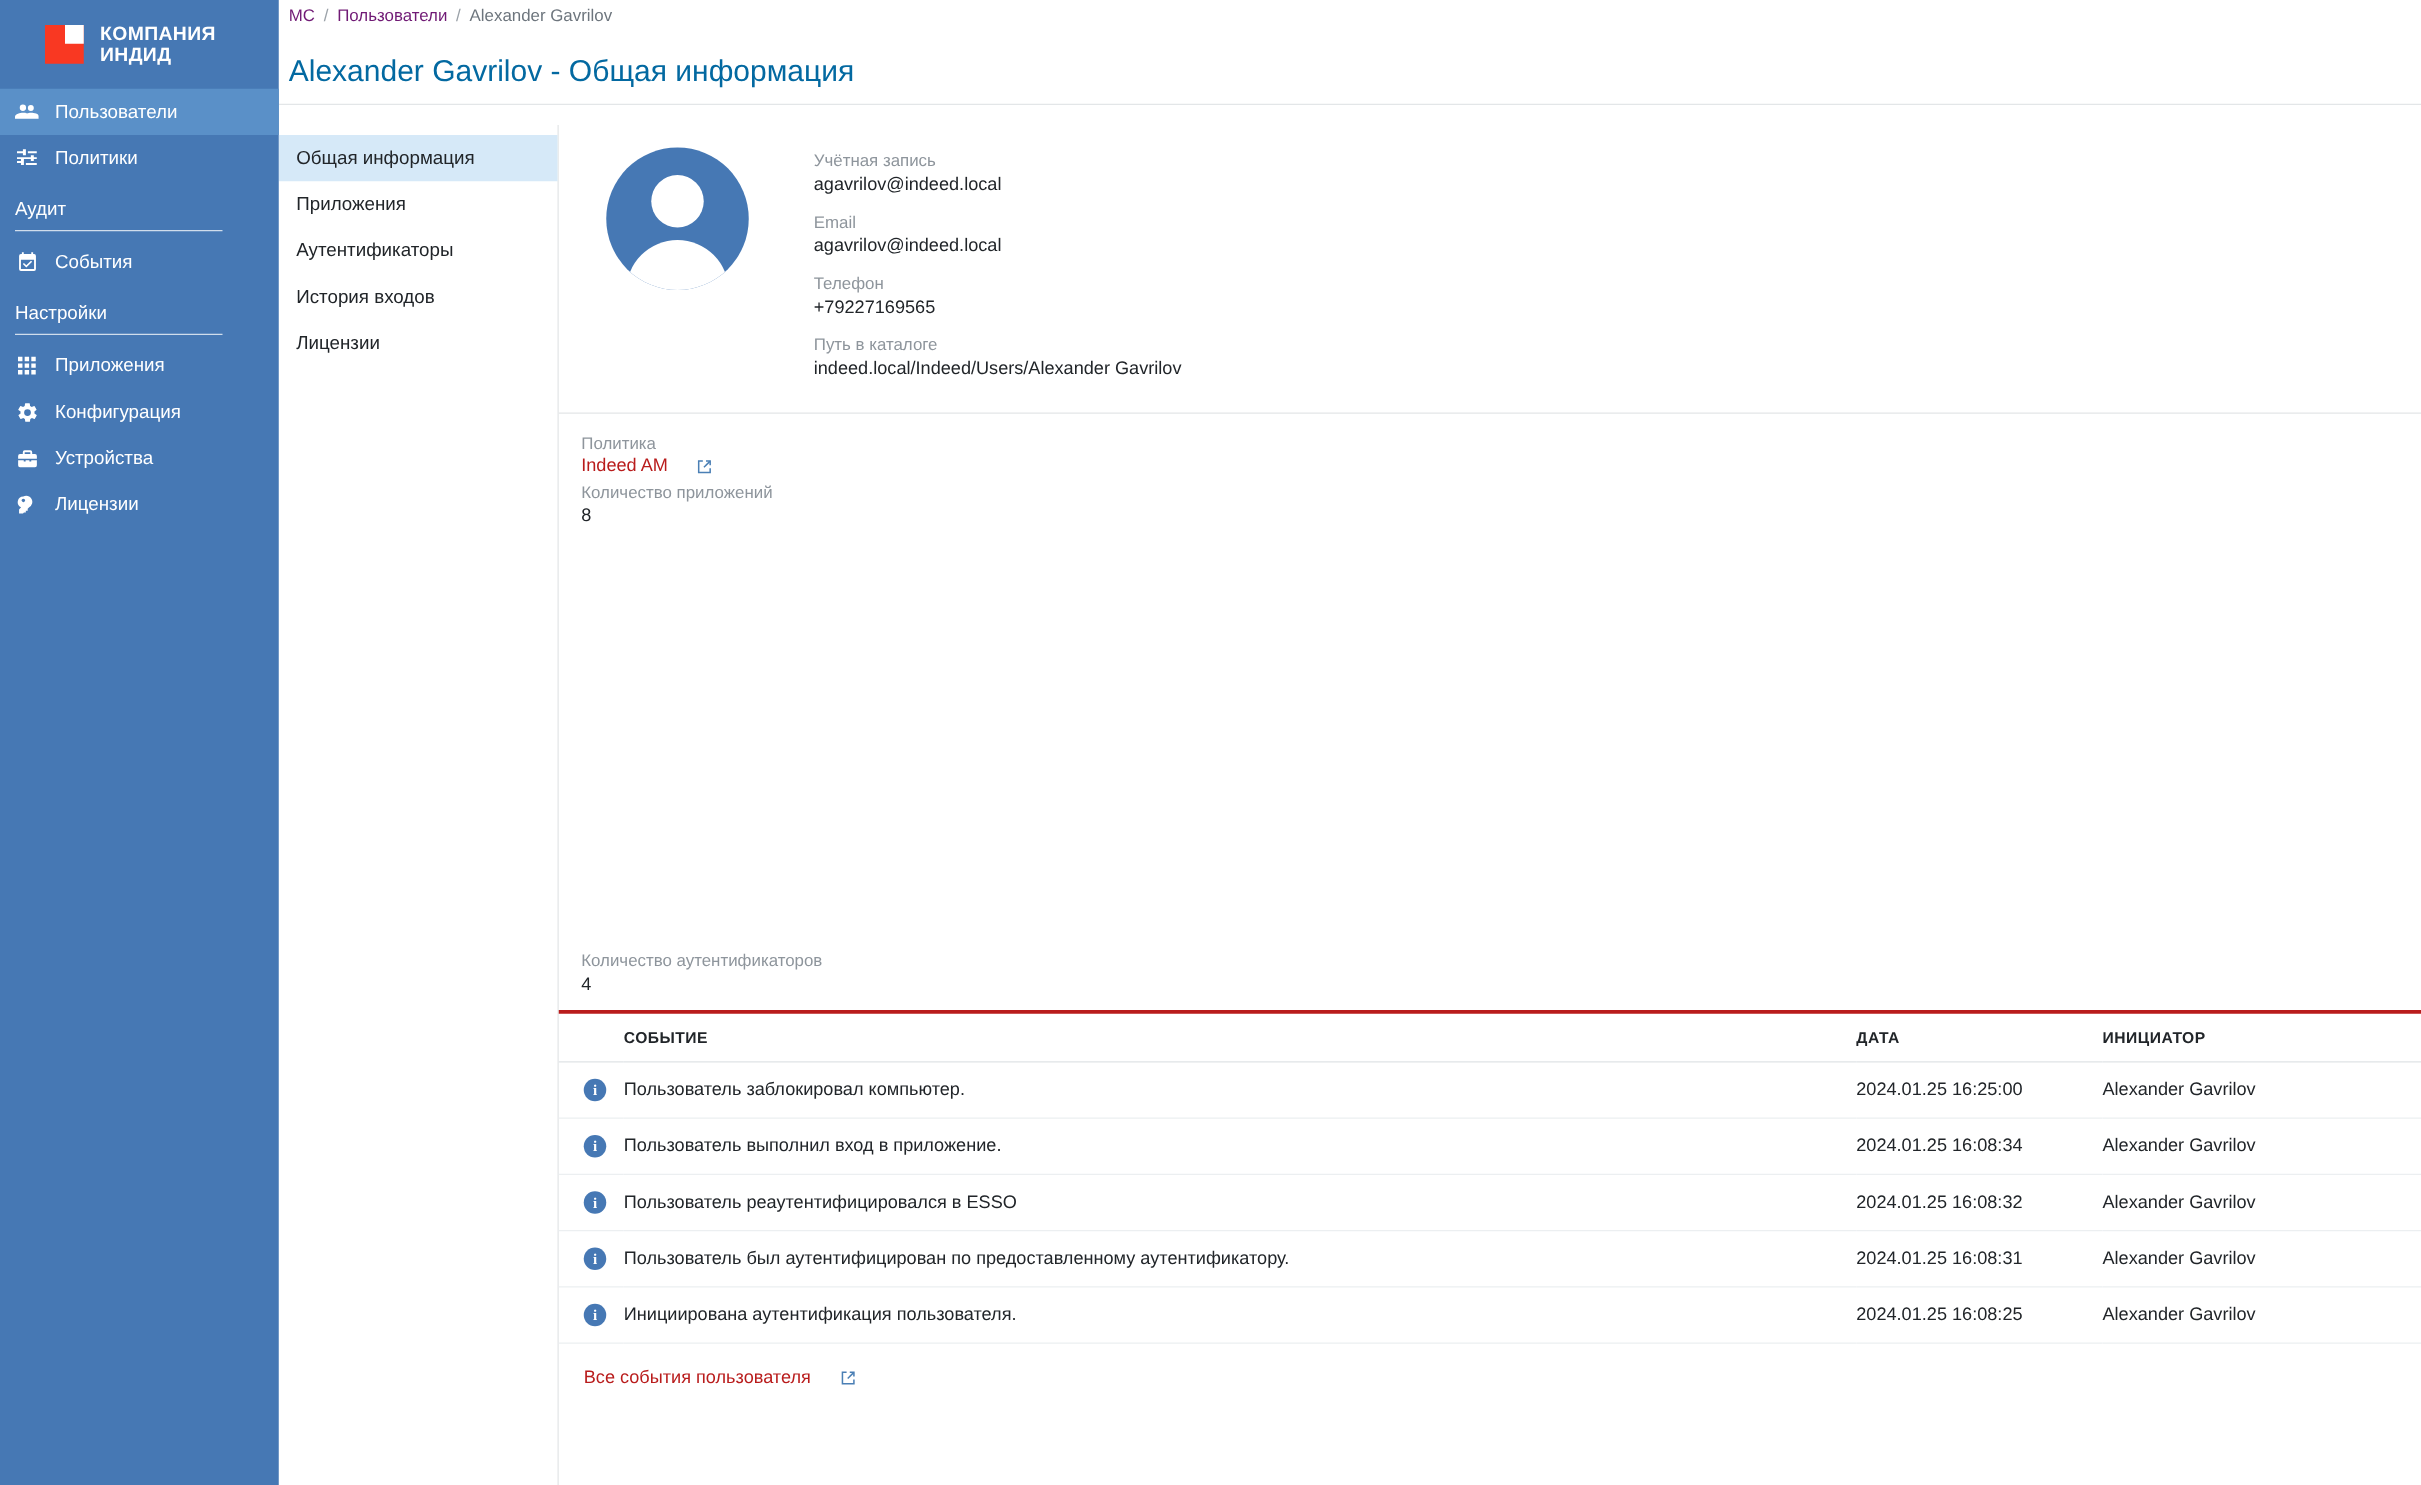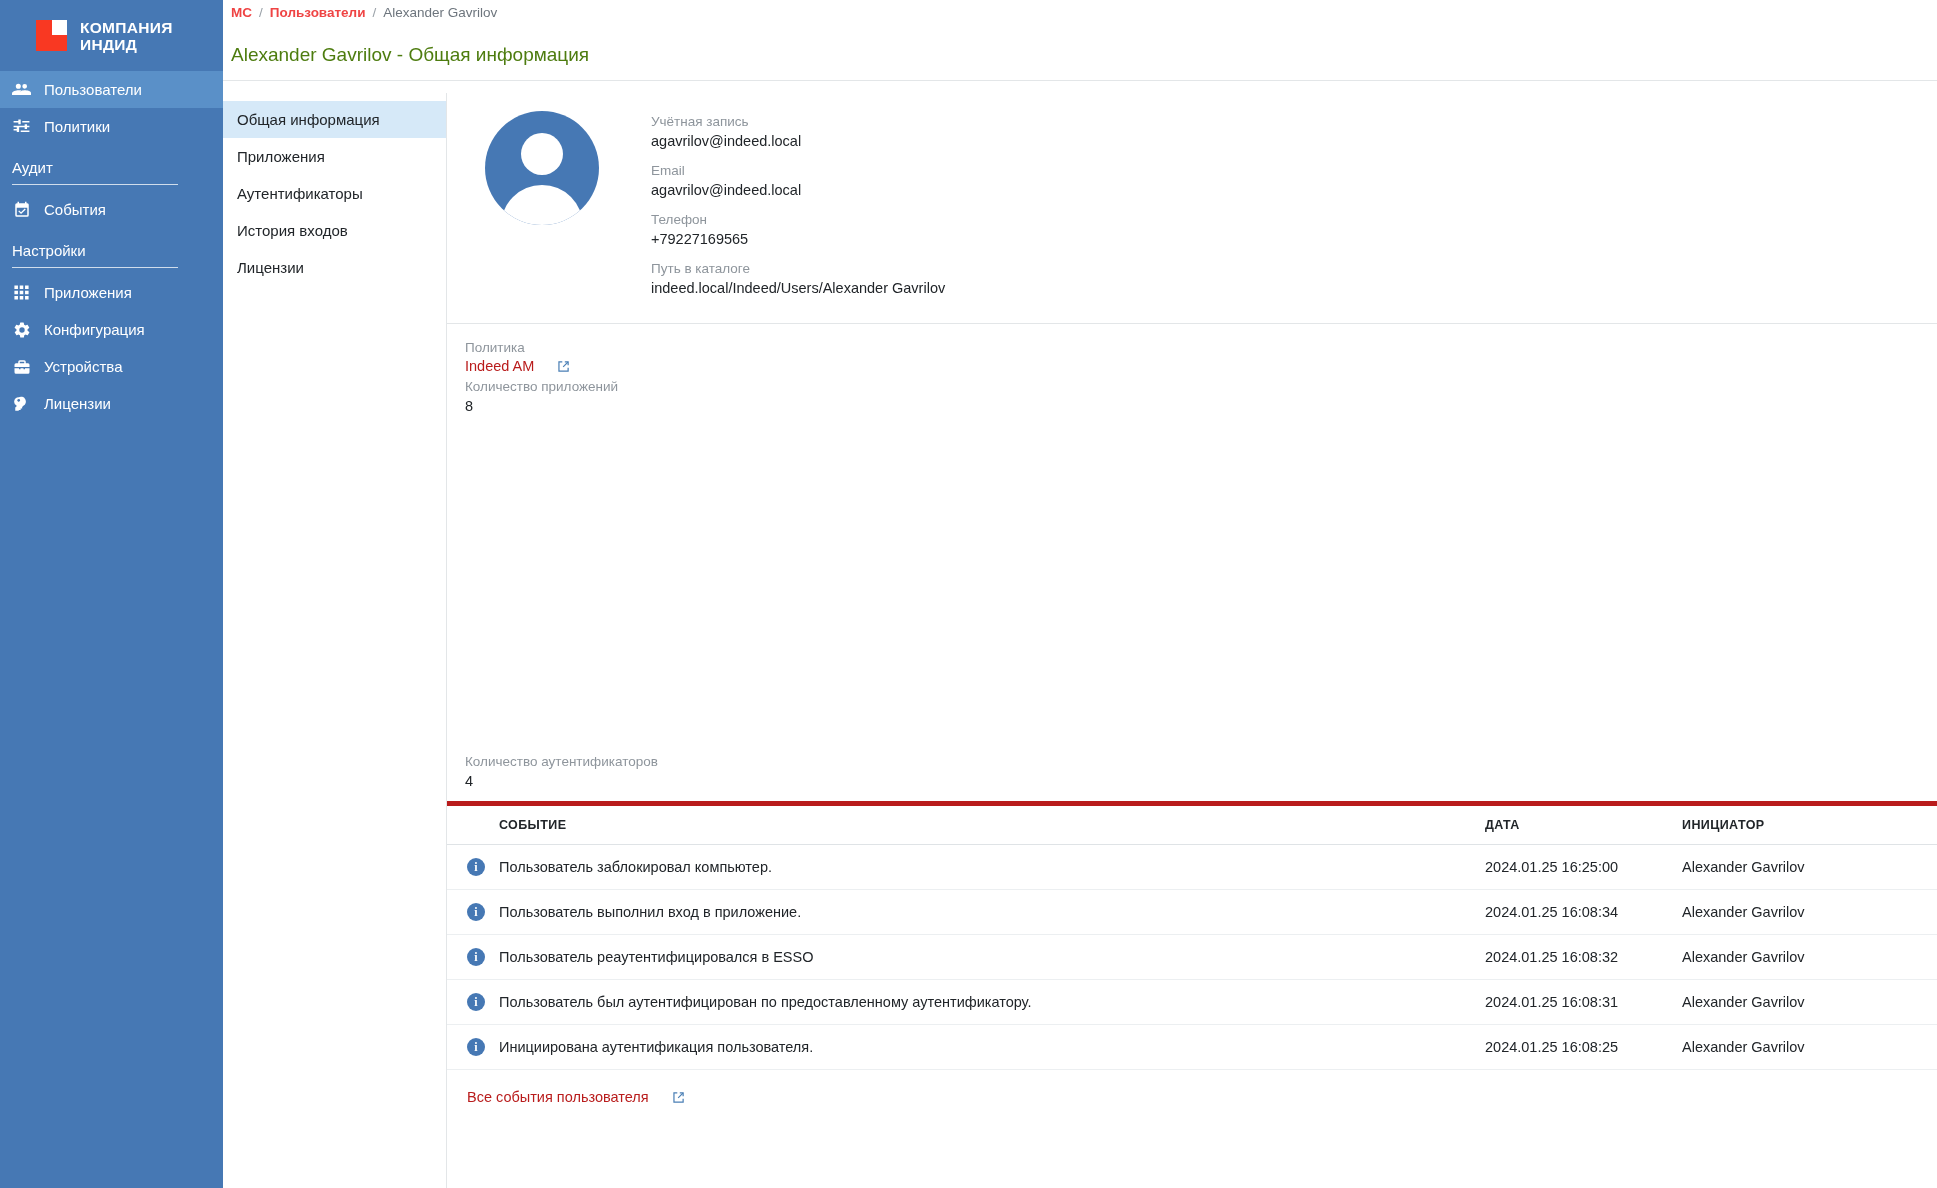--- a/index.html
+++ b/index.html
@@ -112,32 +112,31 @@
   .breadcrumb {
     height: 25px;
     display: flex;
     align-items: center;
     gap: 7px;
     padding-left: 8px;
     font-size: 13.5px;
     color: #6d757d;
   }
   .breadcrumb a {
-    color: #ef4444;
+    color: #701a75;
     text-decoration: none;
     cursor: pointer;
-    font-weight: bold;
   }
   .breadcrumb .sep { color: #9aa1a8; }
   .breadcrumb .current { color: #6d757d; }
 
   .page-title {
-    font-size: 19px;
+    font-size: 24px;
     font-weight: normal;
-    color: #4d7c0f;
+    color: #0369a1;
     padding: 2px 0 10px 8px;
     line-height: 30px;
     border-bottom: 1px solid #e3e6e8;
   }
 
   .body-area { flex: 1 1 auto; display: flex; min-height: 0; }
 
   
   .subnav {
     width: 224px;
@@ -198,21 +197,21 @@
     line-height: 18px;
   }
   .field-value {
     font-size: 14.5px;
     color: #212529;
     line-height: 20px;
   }
 
   .stats {
     padding: 14px 0 10px 18px;
-    border-bottom: 5px solid #b91c1c;
+    border-bottom: 3px solid #b91c1c;
   }
   .stat-label {
     font-size: 13.5px;
     color: #8e959c;
     line-height: 19px;
   }
   .stat-value {
     font-size: 14.5px;
     color: #212529;
     line-height: 20px;

